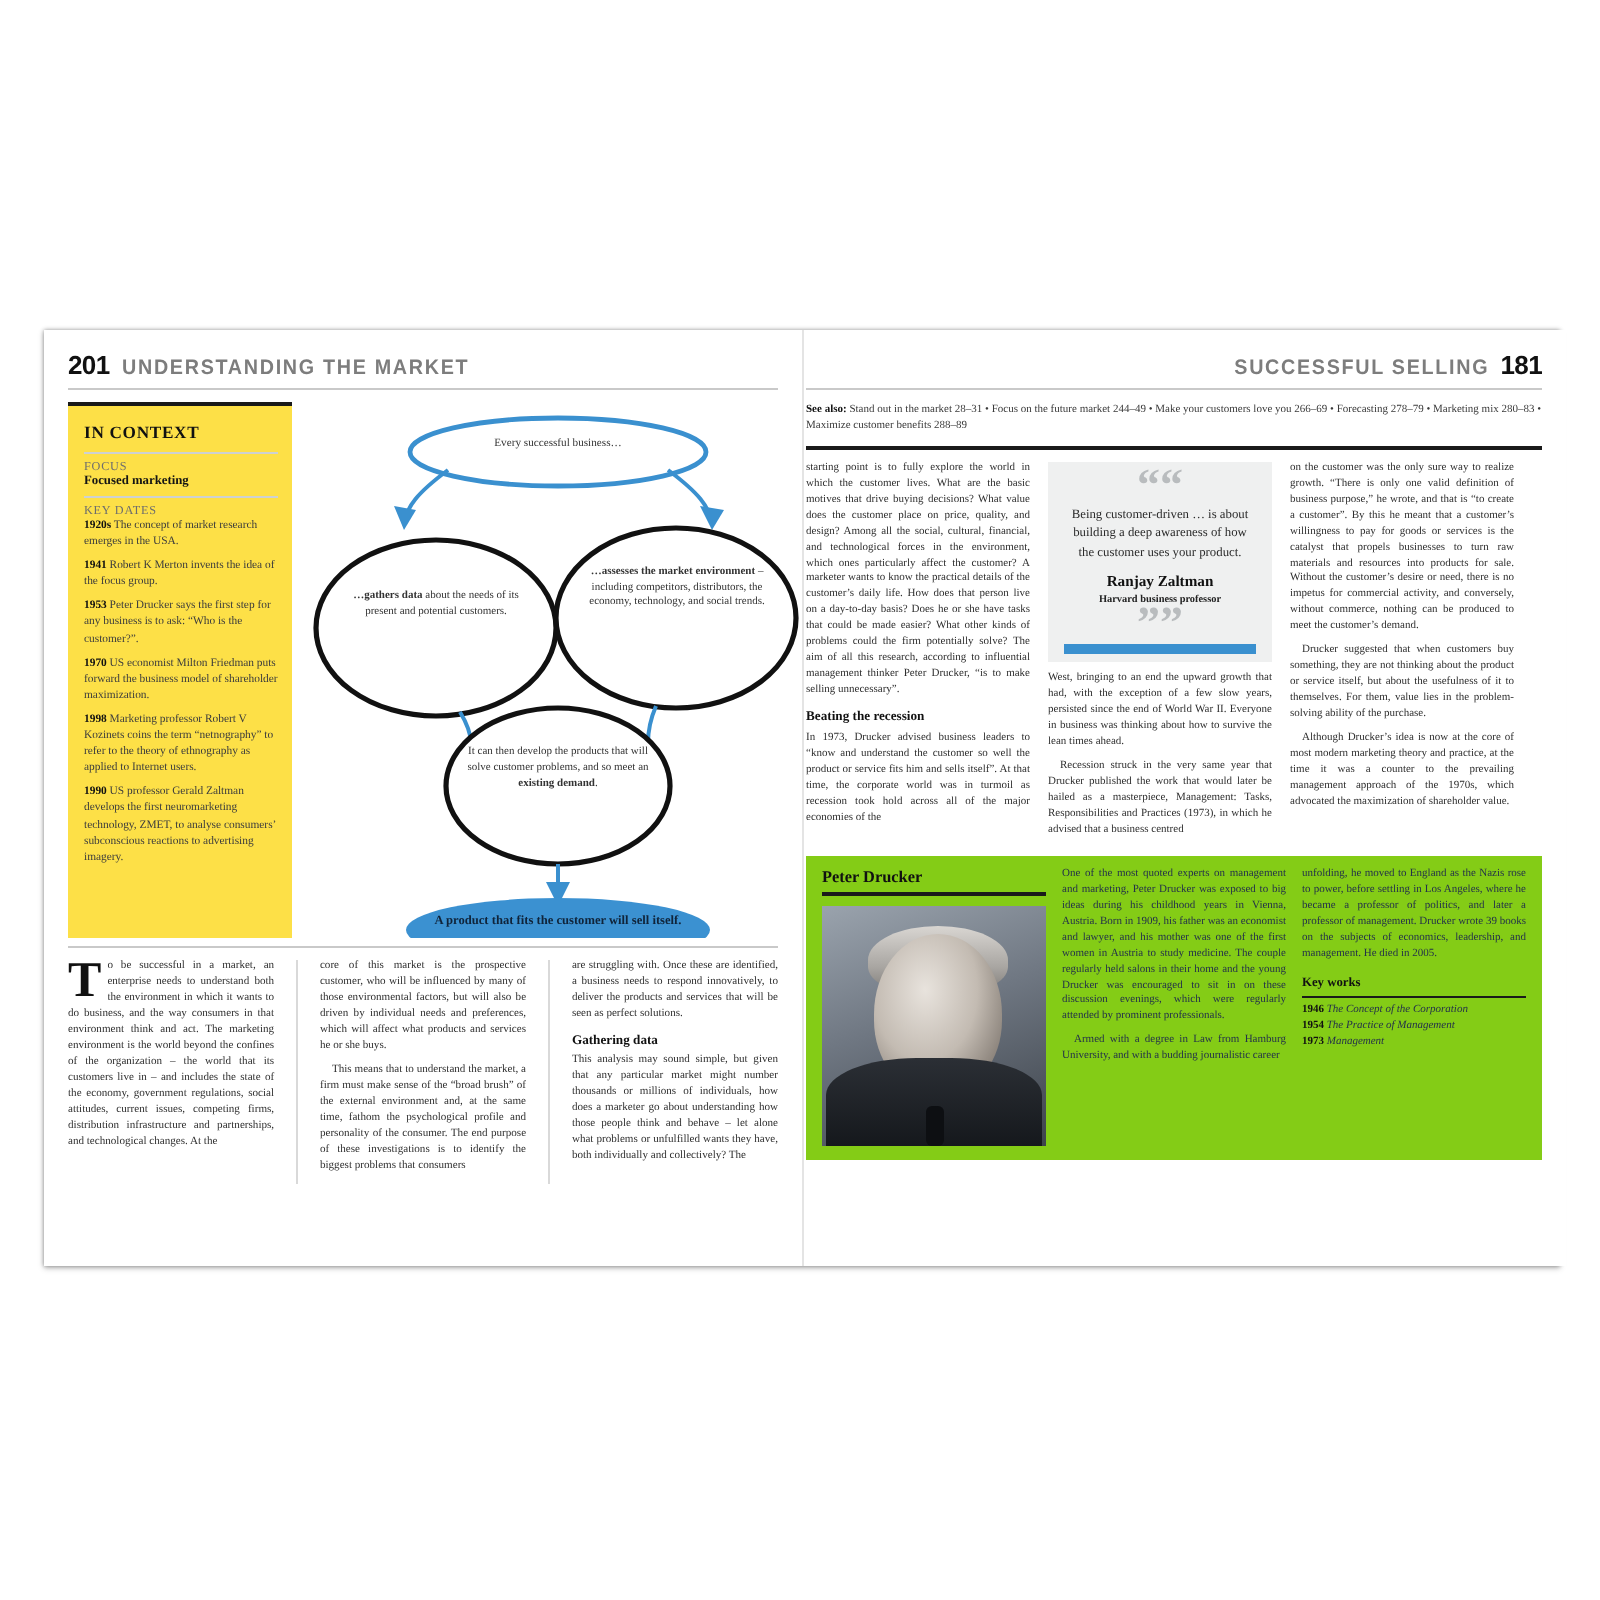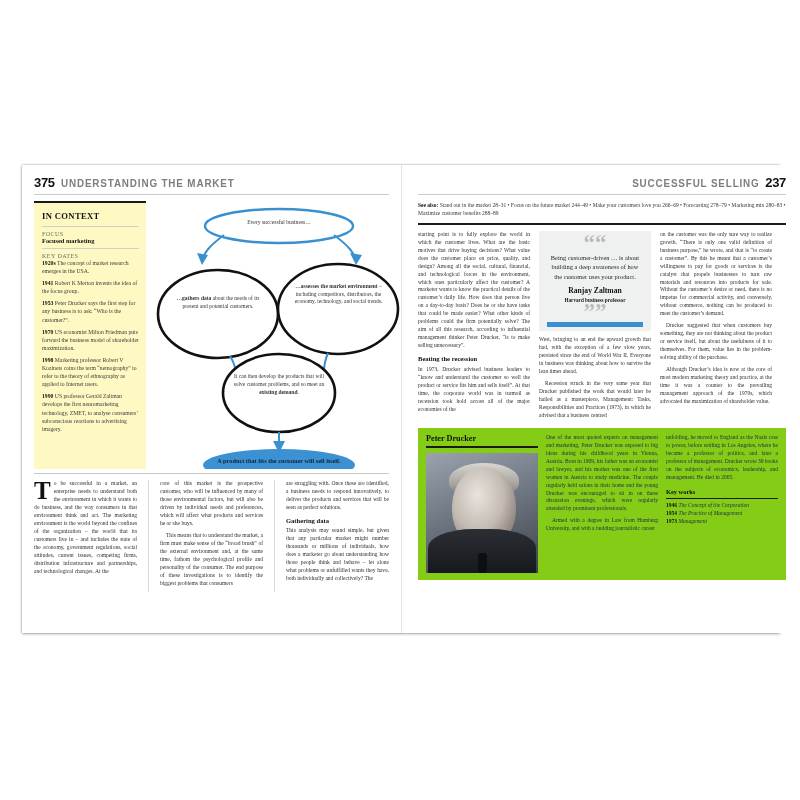--- a/index.html
+++ b/index.html
@@ -10,36 +10,36 @@
     overflow:hidden;
   }
   .sheet{
     position:absolute;left:22px;top:165px;width:758px;height:468px;
     background:#ffffff;
     box-shadow:0 0 2px rgba(0,0,0,0.35), 0 1px 3px rgba(0,0,0,0.25);
     display:flex;
   }
   .page{position:relative;height:100%;box-sizing:border-box;background:#fff;}
   .page-left{width:379px;padding:10px 12px 8px 12px;}
-  .page-right{width:451px;padding:10px 12px 8px 16px;border-left:1px solid #e4e4e4;}
+  .page-right{width:451px;padding:10px 12px 8px 1px;border-left:1px solid #e4e4e4;}
 
   
   .runhead{display:flex;align-items:baseline;gap:6px;font-family:"Liberation Sans", sans-serif;}
   .runhead.right{justify-content:flex-end;}
   .folio{font-size:13px;font-weight:bold;color:#111;letter-spacing:-0.3px;}
   .runtitle{font-size:10.5px;font-weight:bold;color:#7d7d7d;letter-spacing:0.9px;
             text-transform:uppercase;font-stretch:condensed;transform:scaleX(0.94);transform-origin:left;}
   .runhead.right .runtitle{transform-origin:right;}
   .rule-thin{height:1px;background:#c9c9c9;margin:4px 0 6px 0;}
   .rule-thick{height:2.2px;background:#1a1a1a;margin:5px 0 6px 0;}
 
   
   .left-top{display:flex;gap:10px;height:268px;}
   .incontext{
-    width:112px;background:#fef9c3;padding:7px 7px 8px 8px;box-sizing:border-box;
+    width:112px;background:#fde047;padding:7px 7px 8px 8px;box-sizing:border-box;
     border-top:2.2px solid #1a1a1a;
   }
   .ic-title{font-family:"Liberation Serif",serif;font-weight:bold;font-size:8.6px;
             letter-spacing:0.35px;color:#111;margin:1px 0 5px 0;}
   .ic-sub{font-size:6.1px;color:#6d6d6d;letter-spacing:0.4px;margin-top:4px;}
   .ic-focus{font-size:6.4px;font-weight:bold;color:#141414;margin:0 0 4px 0;}
   .ic-div{height:1px;background:#cdd1d2;margin:4px 0;}
   .ic-item{font-size:5.7px;line-height:1.42;color:#3c3c3c;margin:0 0 4px 0;}
   .ic-item b{color:#111;}
 
@@ -97,21 +97,21 @@
   .kw-item i{font-style:italic;}
 </style>
 </head>
 <body>
 
 <div class="sheet">
 
   <div class="page page-left">
 
     <div class="runhead">
-      <span class="folio">375</span>
+      <span class="folio">201</span>
       <span class="runtitle">Understanding the Market</span>
     </div>
     <div class="rule-thin"></div>
 
     <div class="left-top">
 
       <div class="incontext">
         <div class="ic-title">IN CONTEXT</div>
         <div class="ic-div"></div>
         <div class="ic-sub">FOCUS</div>
@@ -190,21 +190,21 @@
         <div class="subhead">Gathering data</div>
         <p>This analysis may sound simple, but given that any particular market might number thousands or millions of individuals, how does a marketer go about understanding how those people think and behave – let alone what problems or unfulfilled wants they have, both individually and collectively? The</p>
       </div>
     </div>
   </div>
 
   <div class="page page-right">
 
     <div class="runhead right">
       <span class="runtitle">Successful Selling</span>
-      <span class="folio">237</span>
+      <span class="folio">181</span>
     </div>
     <div class="rule-thin"></div>
 
     <div class="seealso">
       <b>See also:</b><span> Stand out in the market 28–31 • Focus on the future market 244–49 • Make your customers love you 266–69 • Forecasting 278–79 • Marketing mix 280–83 • Maximize customer benefits 288–89</span>
     </div>
     <div class="rule-thick"></div>
 
     <div class="right-body">
       <div class="rcol">

